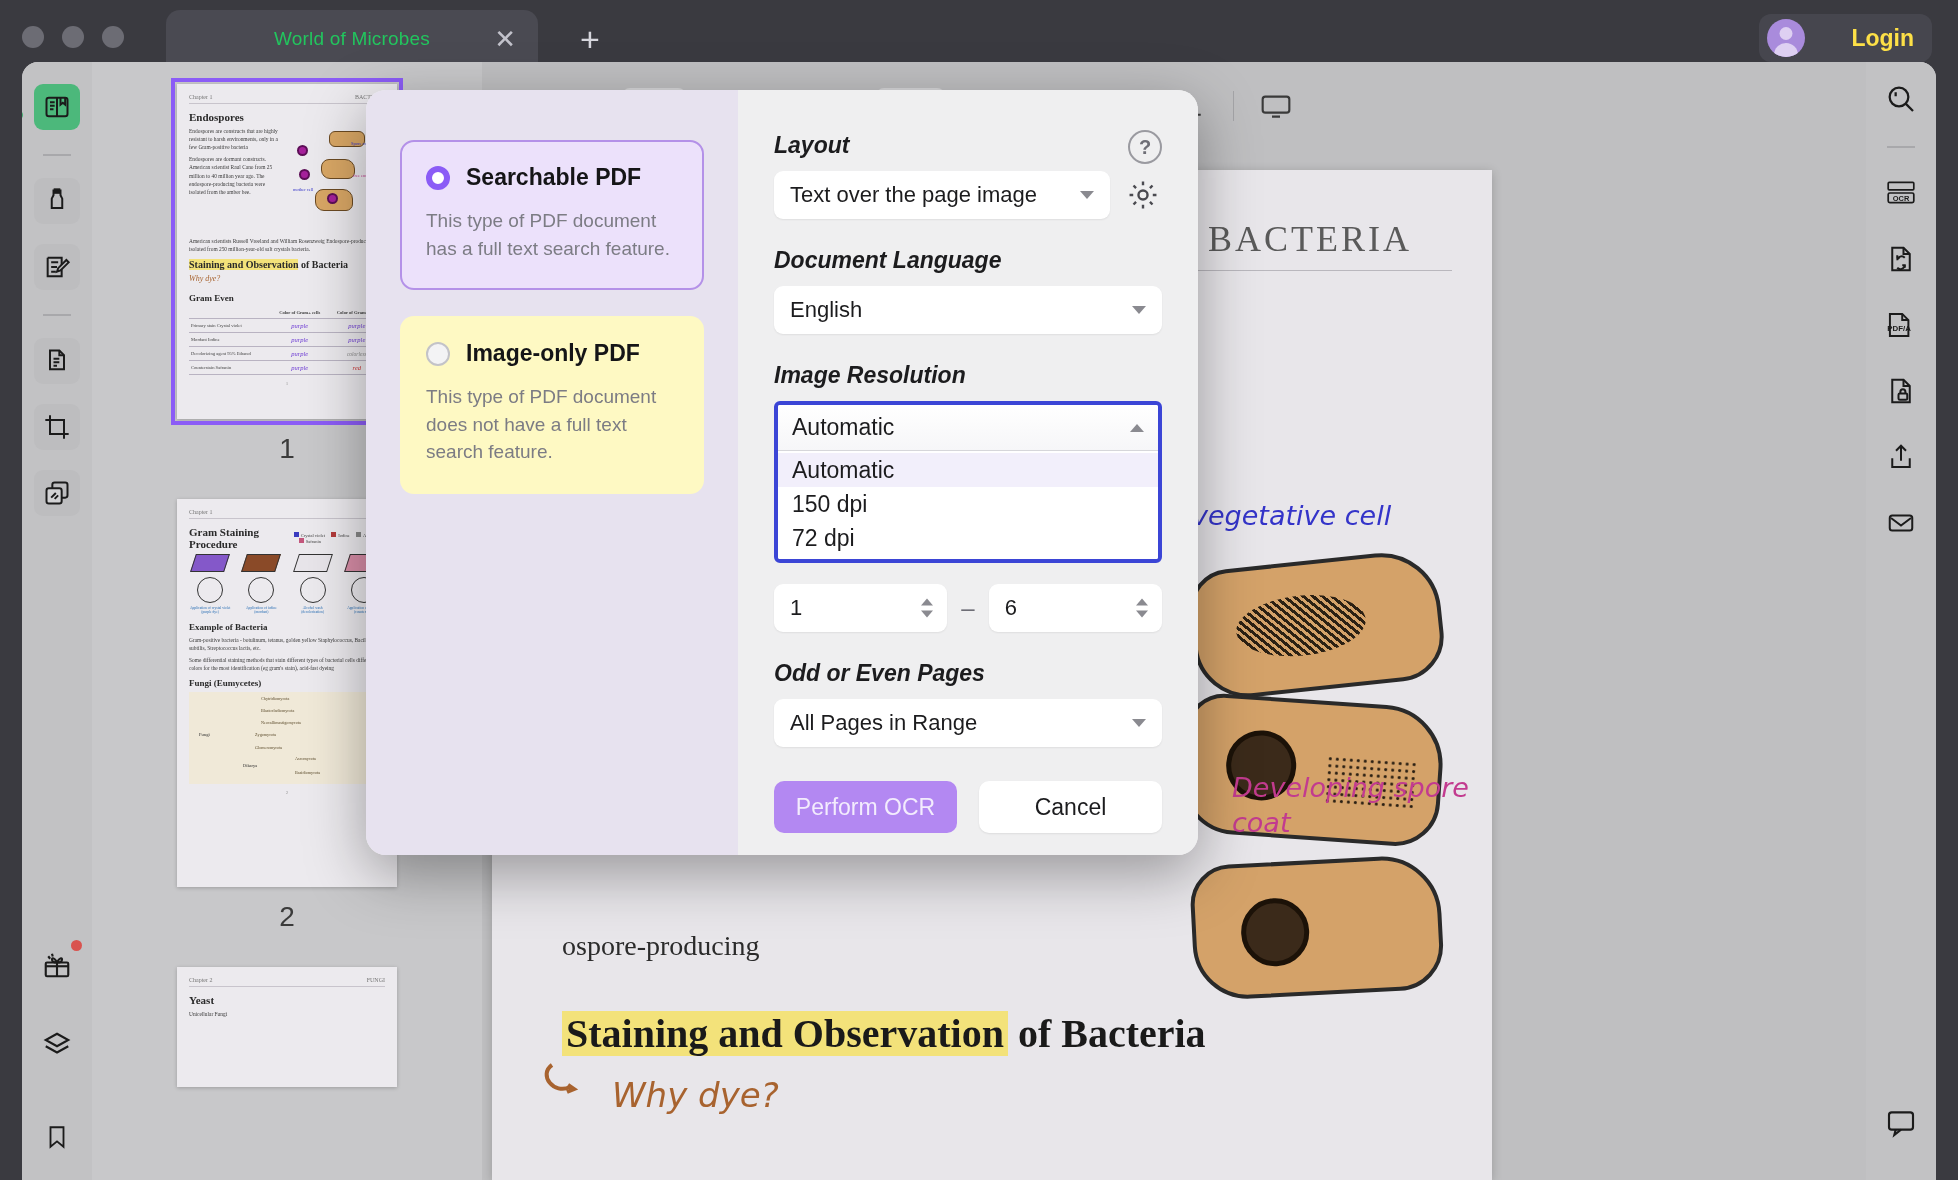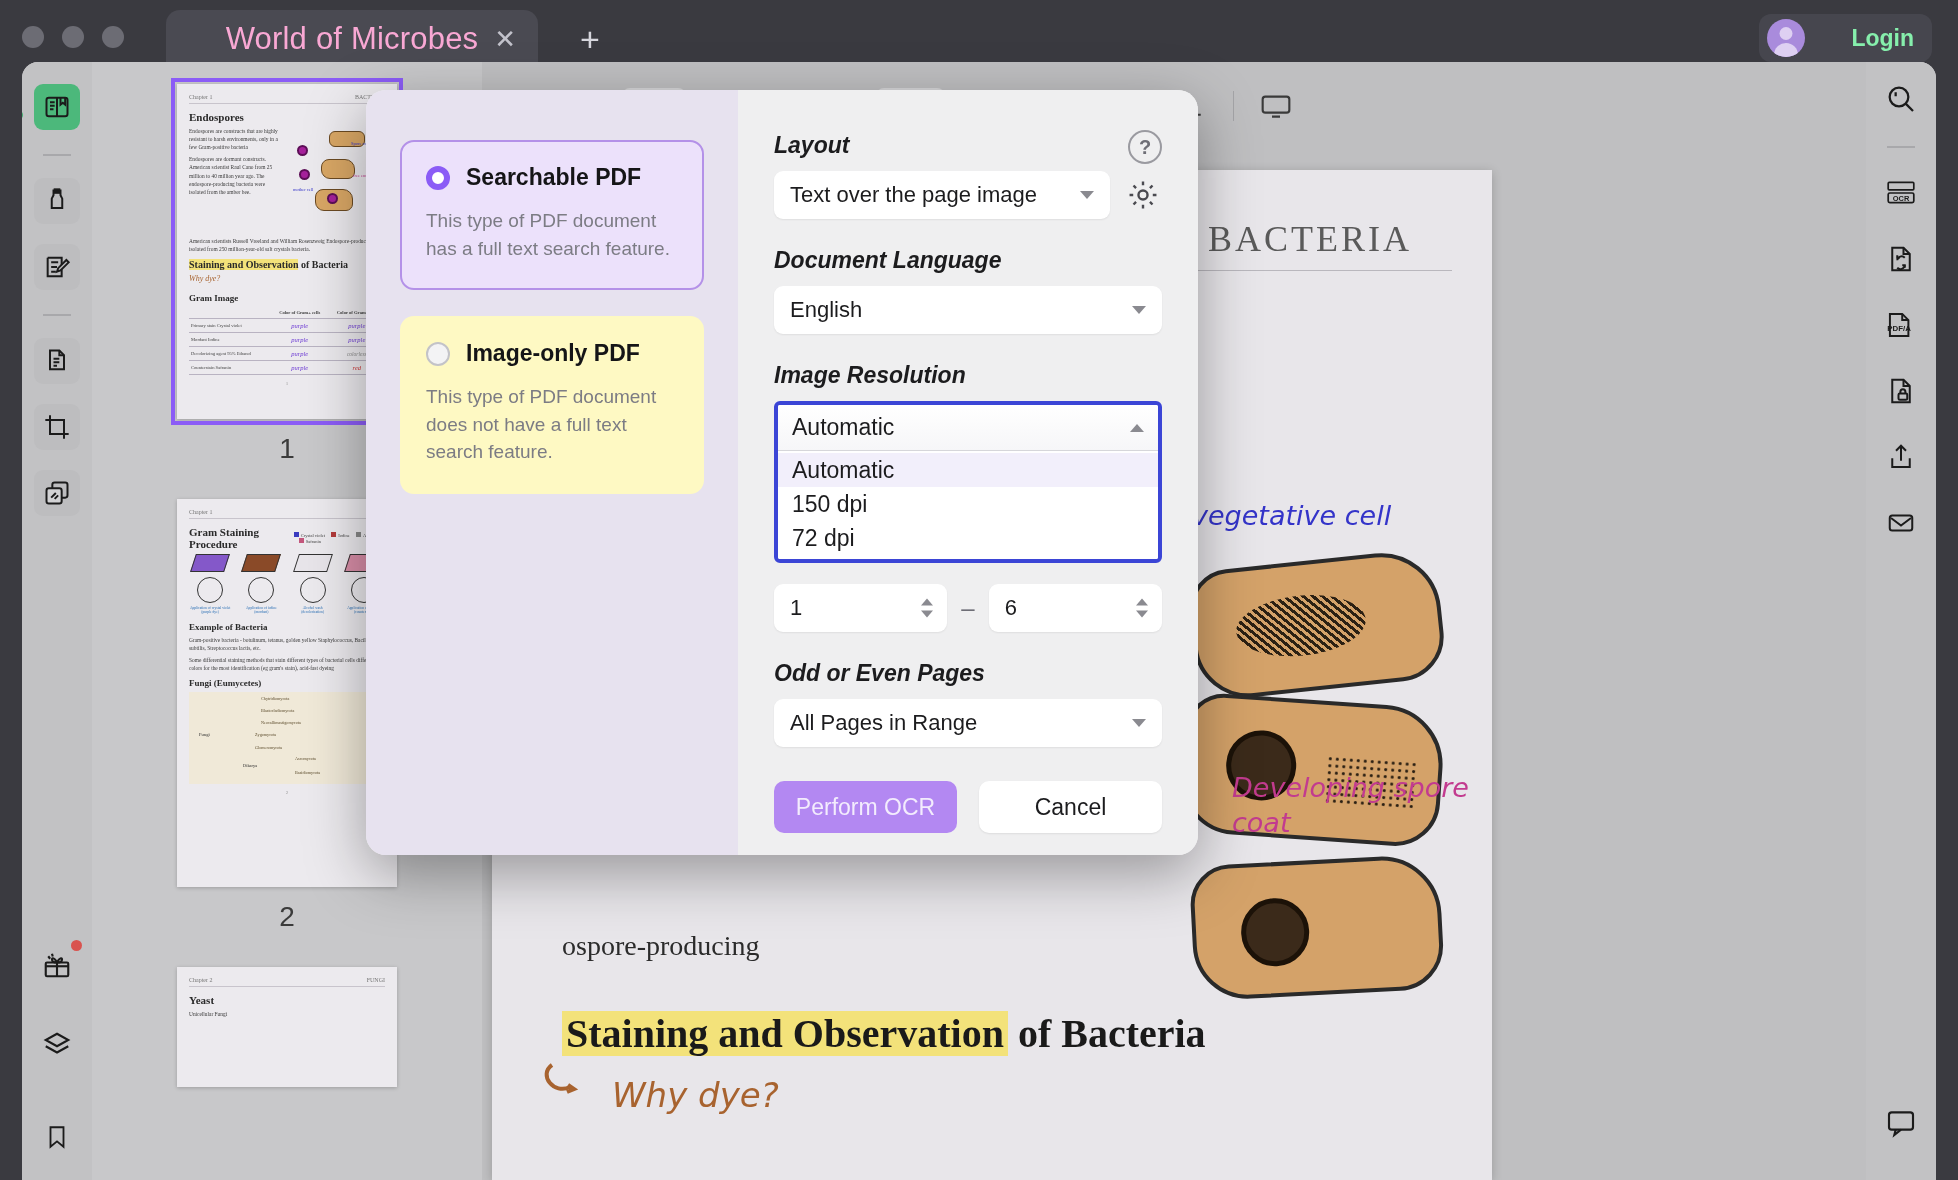--- a/index.html
+++ b/index.html
@@ -13,35 +13,35 @@
 
   
   .titlebar { position: absolute; left:0; top:0; width:1958px; height:78px; background:#3a3a40; }
   .traffic { position:absolute; left:22px; top:26px; display:flex; gap:18px; }
   .traffic span { width:22px; height:22px; border-radius:50%; background:#6c6c74; display:block; }
   .tab {
     position:absolute; left:166px; top:10px; width:372px; height:58px;
     background:#4a4a52; border-radius:14px 14px 0 0;
     display:flex; align-items:center; justify-content:center;
   }
-  .tab-title { color:#f9a8d4; font-size:31px; letter-spacing:.2px; }
+  .tab-title { color:#22c55e; font-size:19px; letter-spacing:.2px; }
   .tab-close {
     position:absolute; right:22px; top:50%; transform:translateY(-50%);
     color:#c2c2cb; font-size:26px; line-height:1; cursor:pointer;
   }
   .tab-add { position:absolute; left:580px; top:22px; color:#d6d6dd; font-size:34px; line-height:1; font-weight:300; cursor:pointer;}
   .login-chip {
     position:absolute; right:26px; top:14px; height:48px;
     display:flex; align-items:center; gap:14px; padding:0 18px 0 8px;
     background:#46464e; border-radius:12px; cursor:pointer;
   }
   .avatar { width:38px; height:38px; border-radius:50%; background:#a98bdc; position:relative; overflow:hidden; }
   .avatar::before { content:""; position:absolute; left:50%; top:8px; transform:translateX(-50%); width:13px; height:13px; border-radius:50%; background:#ded0f2;}
   .avatar::after  { content:""; position:absolute; left:50%; top:24px; transform:translateX(-50%); width:24px; height:16px; border-radius:12px 12px 0 0; background:#ded0f2;}
-  .login-text { color:#86efac; font-size:23px; font-weight:600;margin-left:32px; }
+  .login-text { color:#fde047; font-size:23px; font-weight:600;margin-left:32px; }
 
   
   .window {
     position:absolute; left:22px; top:62px; width:1914px; height:1118px;
     background:#c8c8ca; border-radius:16px 16px 0 0; overflow:hidden;
   }
 
   
   .rail-left {
     position:absolute; left:0; top:0; width:70px; height:100%;
@@ -320,21 +320,21 @@
               <div style="position:absolute;left:60px;top:14px;font-size:4.5px;color:#3434c9;">Spore coat</div>
               <div style="position:absolute;left:2px;top:60px;font-size:4.5px;color:#3434c9;">mother cell</div>
               <div style="position:absolute;left:62px;top:46px;font-size:4.5px;color:#c23b8f;">free endospore</div>
             </div>
           </div>
           <p style="margin-top:2px;">American scientists Russell Vreeland and William Rosenzweig Endospore-producing cells isolated from 250 million-year-old salt crystals bacteria.</p>
           <h3 style="margin-top:6px; font-size:10px;">
             <span class="hl">Staining and Observation</span><span> of Bacteria</span>
           </h3>
           <div class="thumb-note">Why dye?</div>
-          <h3 style="margin-top:10px; font-size:9px;">Gram Image</h3>
+          <h3 style="margin-top:10px; font-size:9px;">Gram Even</h3>
           <table class="thumb-tbl">
             <tbody>
                 <tr>
               <th></th>
               <th style="text-align:center">Color of Gram+ cells</th>
               <th style="text-align:center">Color of Gram- cells</th>
             </tr>
             <tr>
               <td>Primary stain
 Crystal violet</td>

